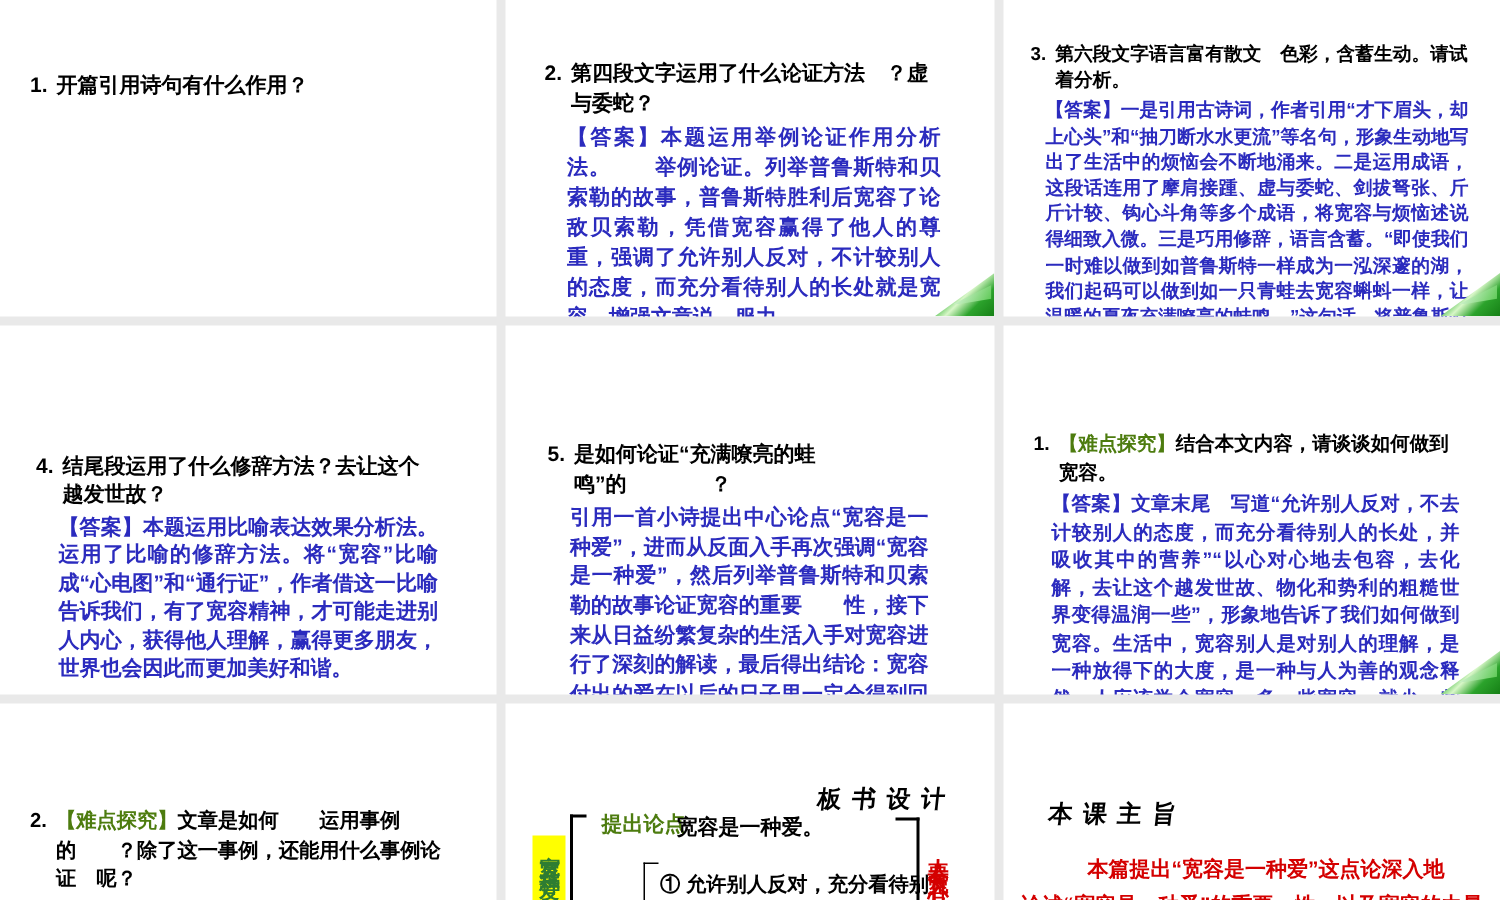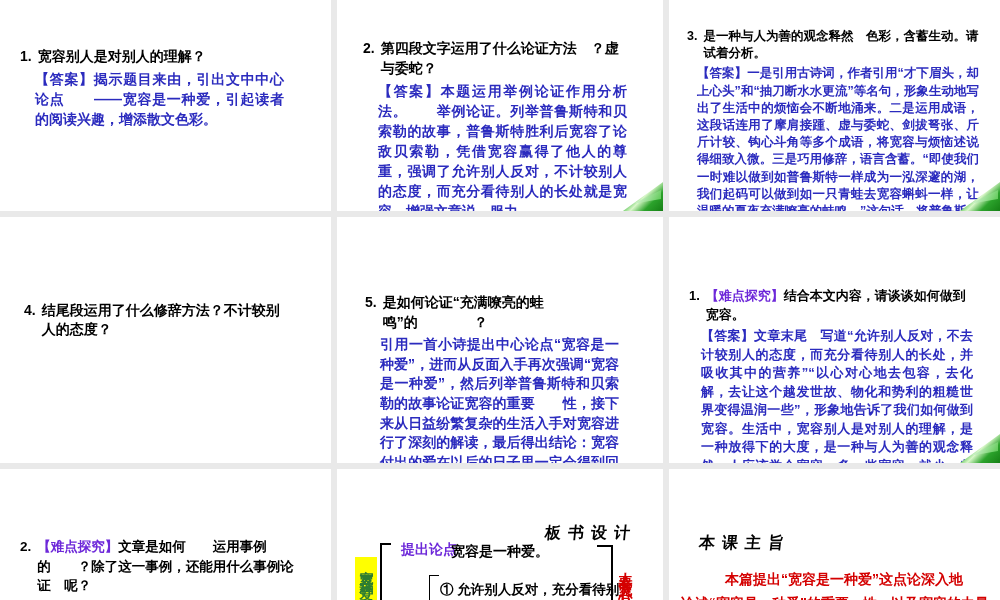--- a/index.html
+++ b/index.html
@@ -4,21 +4,21 @@
 <style>
   html, body { margin:0; padding:0; width:1000px; height:600px; overflow:hidden;
                background:#e9e9e9; font-family:"Liberation Sans", sans-serif; }
   .grid { display:grid; grid-template-columns:331px 326px 331px;
           grid-template-rows:211px 246px 131px; gap:6px; width:1000px; height:600px; }
   .slide { background:#ffffff; position:relative; overflow:hidden; }
   .content { position:absolute; }
   .qrow { display:flex; align-items:flex-start; }
   .num { font-weight:bold; color:#000; margin-right:6px; flex:0 0 auto; }
   .q { font-weight:bold; color:#000; }
-  .label-red { color:#6d28d9; font-weight:bold; }
+  .label-red { color:#4d7c0f; font-weight:bold; }
   .ans { font-weight:bold; color:#2b2bbe; text-align:justify; margin:3px 0 0 15px; }
   .ans div, .ans span { color:inherit; }
   
   .s1 .content { left:20px; top:46px; width:264px; font-size:14px; line-height:20px; }
   .s2 .content { left:26px; top:38px; width:264px; font-size:14px; line-height:20px; }
   .s3 .content { left:18px; top:28px; width:292px; font-size:12.5px; line-height:17.2px; }
   .s3 .ans { margin-left:10px; }
   .s4 .content { left:24px; top:84px; width:268px; font-size:14px; line-height:18.8px; }
   .s5 .content { left:28px; top:76px; width:254px; font-size:14px; line-height:19.6px; }
   .s6 .content { left:20px; top:70px; width:284px; font-size:13px; line-height:18.5px; }
@@ -57,24 +57,21 @@
 </style>
 </head>
 <body>
 
 <div class="grid">
 
   <div class="slide s1">
     <div class="content">
       <div class="qrow">
         <span class="num">1.</span>
-        <span class="q">宽容别人是对别人的理解？</span>
-      </div>
-      <div class="ans">
-        <span class="label-red">【答案】</span><span>揭示题目来由，引出文中中心论点　　——宽容是一种爱，引起读者的阅读兴趣，增添散文色彩。</span>
+        <span class="q">开篇引用诗句有什么作用？</span>
       </div>
     </div>
   </div>
 
   <div class="slide s2">
     <div class="content">
       <div class="qrow">
         <span class="num">2.</span>
         <span class="q">第四段文字运用了什么论证方法　？虚与委蛇？</span>
       </div>
@@ -85,37 +82,40 @@
     <div class="curl">
         <div class="tri"></div>
         <div class="shine"></div>
       </div>
   </div>
 
   <div class="slide s3">
     <div class="content">
       <div class="qrow">
         <span class="num">3.</span>
-        <span class="q">是一种与人为善的观念释然　色彩，含蓄生动。请试着分析。</span>
+        <span class="q">第六段文字语言富有散文　色彩，含蓄生动。请试着分析。</span>
       </div>
       <div class="ans">
         <span class="label-red">【答案】</span><span>一是引用古诗词，作者引用“才下眉头，却上心头”和“抽刀断水水更流”等名句，形象生动地写出了生活中的烦恼会不断地涌来。二是运用成语，这段话连用了摩肩接踵、虚与委蛇、剑拔弩张、斤斤计较、钩心斗角等多个成语，将宽容与烦恼述说　得细致入微。三是巧用修辞，语言含蓄。“即使我们一时难以做到如普鲁斯特一样成为一泓深邃的湖，我们起码可以做到如一只青蛙去宽容蝌蚪一样，让温暖的夏夜充满嘹亮的蛙鸣。”这句话，将普鲁斯特的宽容比喻成深邃的湖，“充满嘹亮的蛙鸣”暗指生活中的一份美好，语言含蓄，耐人回味。</span>
       </div>
     </div>
     <div class="curl">
         <div class="tri"></div>
         <div class="shine"></div>
       </div>
   </div>
 
   <div class="slide s4">
     <div class="content">
       <div class="qrow">
         <span class="num">4.</span>
-        <span class="q">结尾段运用了什么修辞方法？不计较别人的态度？</span>
+        <span class="q">结尾段运用了什么修辞方法？去让这个越发世故？</span>
+      </div>
+      <div class="ans">
+        <span class="label-red">【答案】</span><span>本题运用比喻表达效果分析法。运用了比喻的修辞方法。将“宽容”比喻成“心电图”和“通行证”，作者借这一比喻告诉我们，有了宽容精神，才可能走进别人内心，获得他人理解，赢得更多朋友，世界也会因此而更加美好和谐。</span>
       </div>
     </div>
   </div>
 
   <div class="slide s5">
     <div class="content">
       <div class="qrow">
         <span class="num">5.</span>
         <span class="q">是如何论证“充满嘹亮的蛙鸣”的　　　　？</span>
       </div>

